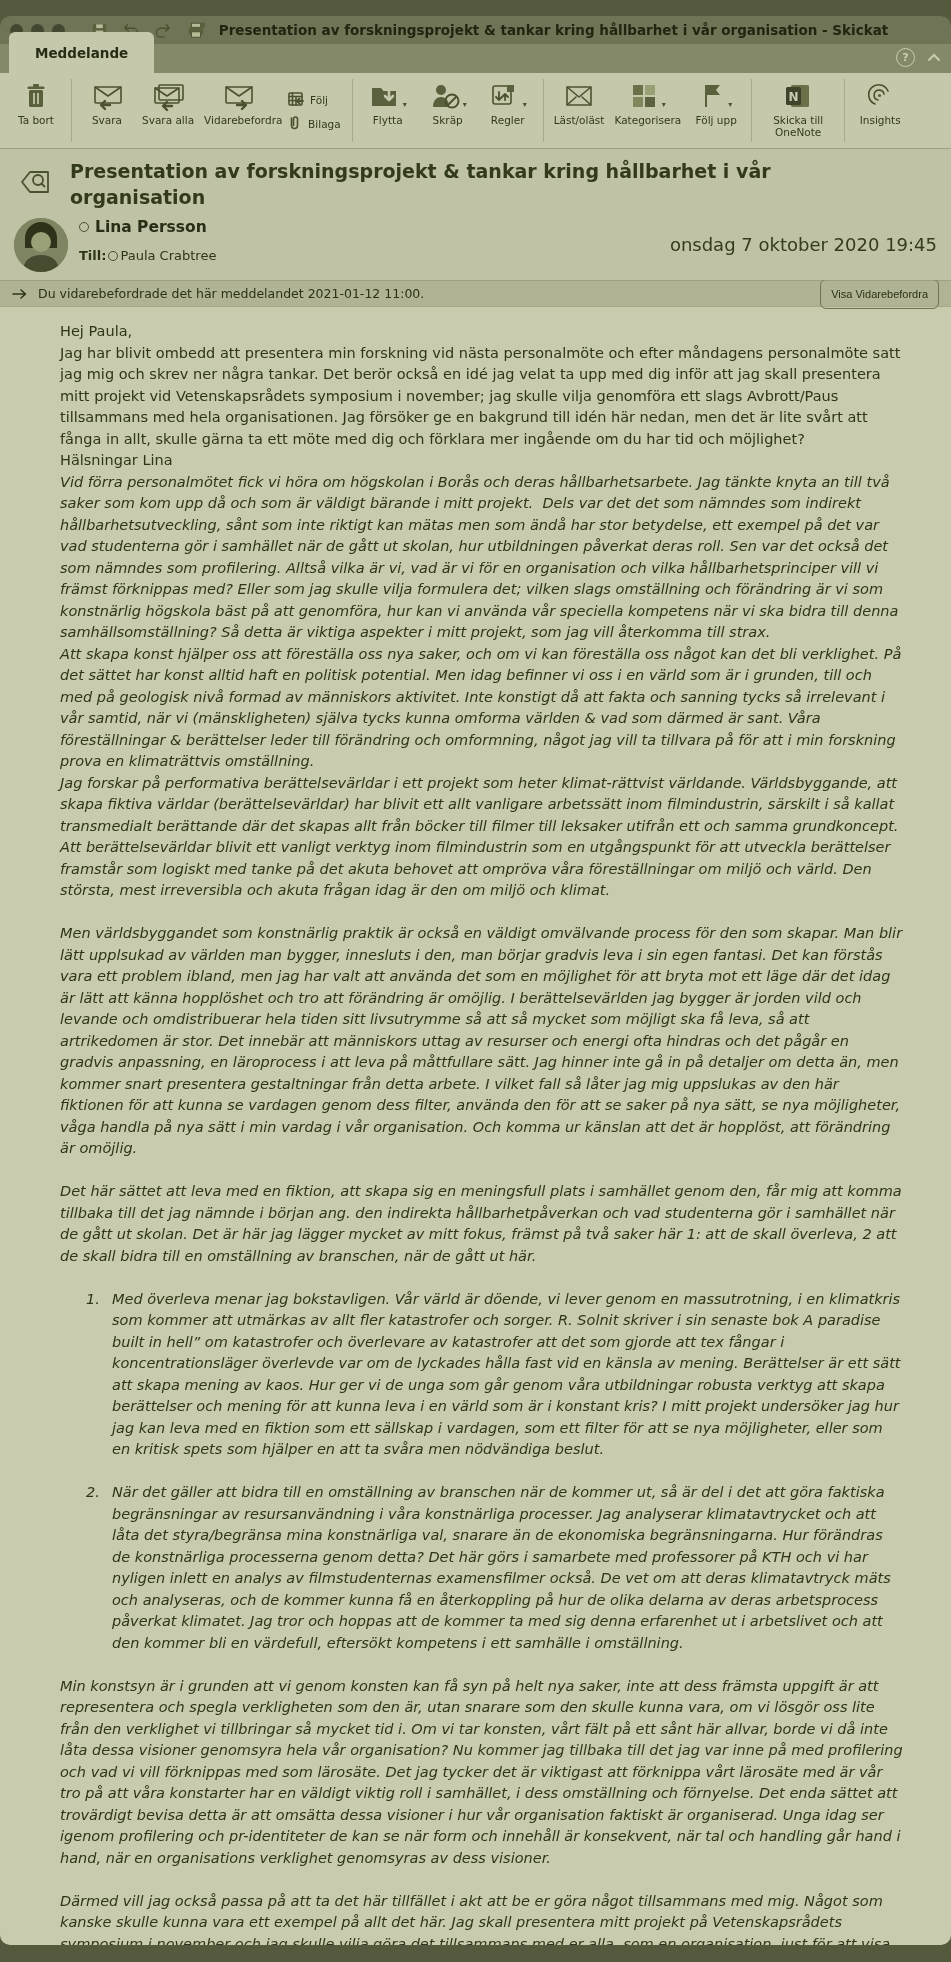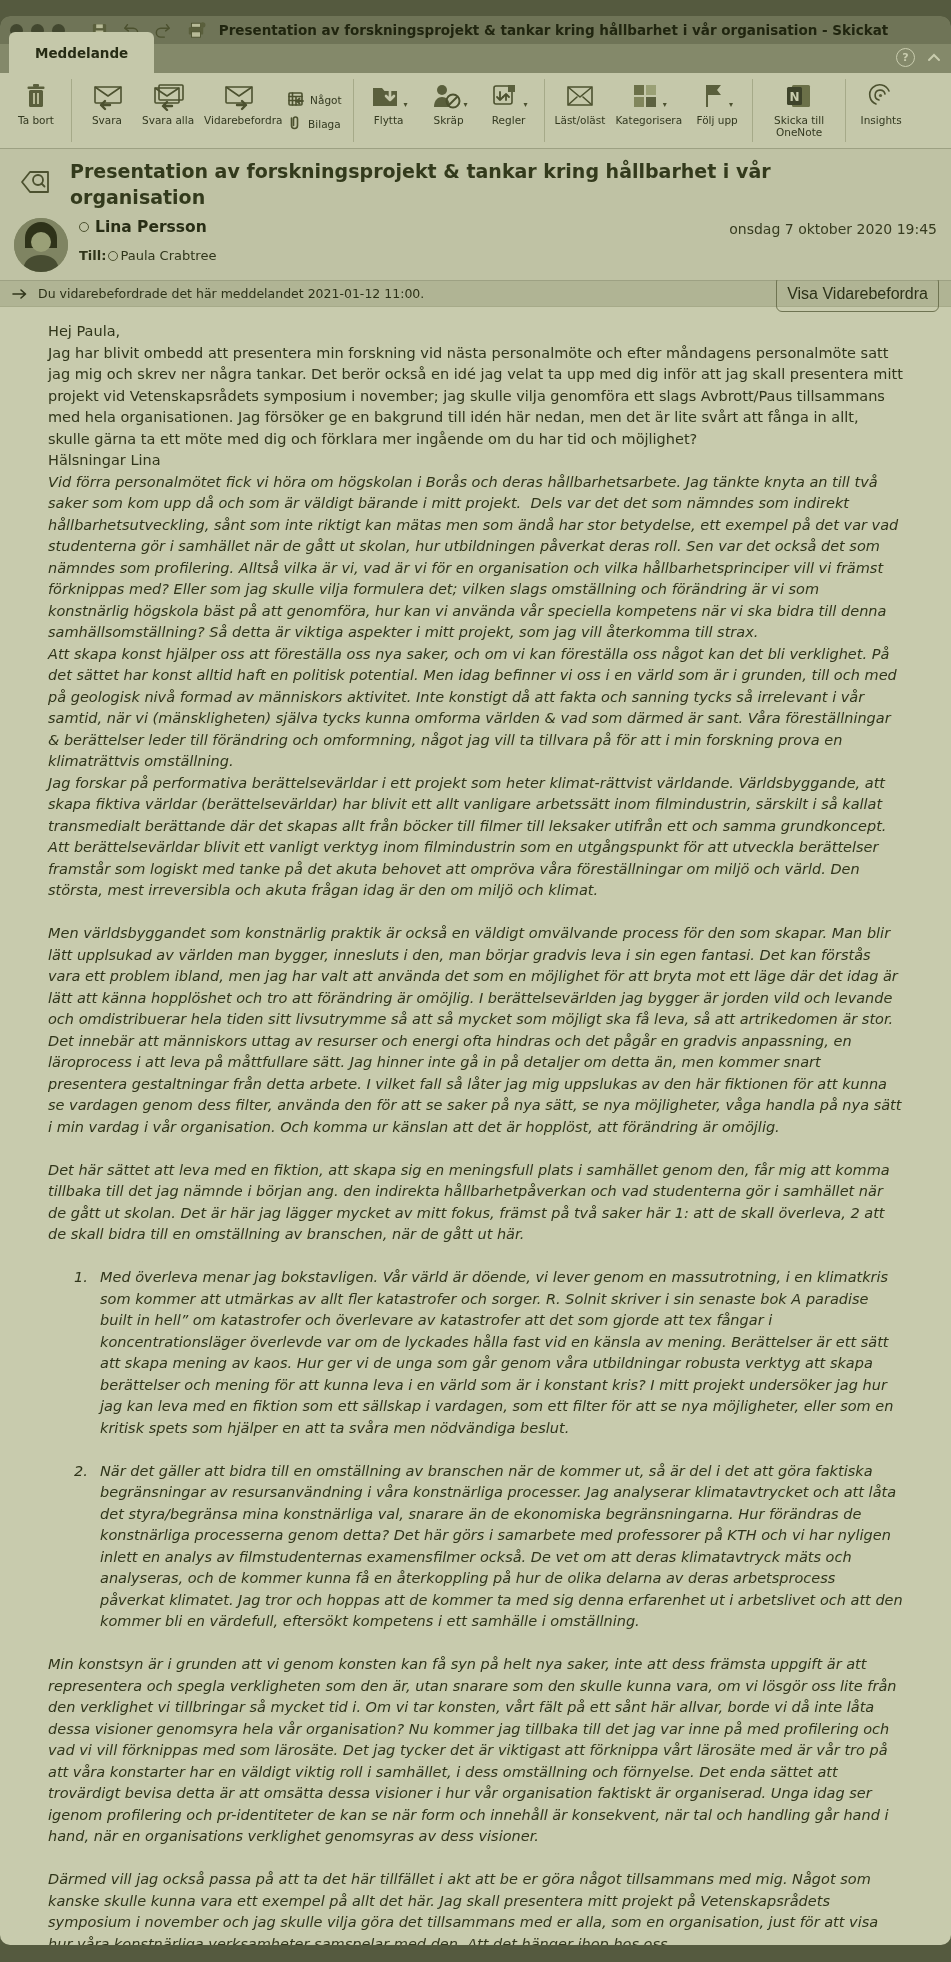--- a/index.html
+++ b/index.html
@@ -40,31 +40,31 @@
   .subject{font-size:19px;font-weight:bold;color:#333a1c;line-height:1.35;max-width:790px;}
   .inforow{position:relative;margin-top:8px;padding-left:4px;}
   .avatar{position:absolute;left:14px;top:0;width:54px;height:54px;border-radius:50%;overflow:hidden;
           background:#7f8462;}
   .sender-line{margin-left:75px;display:flex;align-items:center;gap:6px;}
   .presence{width:8px;height:8px;border-radius:50%;border:1.5px solid #4c512f;flex:none;}
   .sender{font-size:15.5px;font-weight:bold;color:#282d15;}
   .to-line{margin-left:75px;margin-top:12px;display:flex;align-items:center;gap:2px;}
   .tolabel{font-size:13px;font-weight:bold;color:#30351a;}
   .recipient{font-size:13px;color:#30351a;}
-  .date{position:absolute;right:14px;top:3px;font-size:14px;color:#363b1f;}
+  .date{position:absolute;right:14px;top:16px;font-size:18px;color:#363b1f;}
   
   .banner{height:27px;background:#b0b494;border-top:1px solid #9da183;border-bottom:1px solid #a6aa89;
           display:flex;align-items:center;padding:0 12px;box-sizing:border-box;font-size:12.5px;}
   .banner .arrow{margin-right:10px;display:flex;align-items:center;}
   .bannertext{flex:1;color:#2c3117;}
-  .bannerbtn{border:1px solid #6f7452;border-radius:6px;padding:8px 10px;font-size:16px;color:#2c3117;
+  .bannerbtn{border:1px solid #6f7452;border-radius:6px;padding:8px 10px;font-size:11px;color:#2c3117;
              background:transparent;white-space:nowrap;}
   
   .emailbody{height:1638px;background:#c8cbad;border-radius:0 0 10px 10px;box-sizing:border-box;
-             padding:14px 48px 0 48px;overflow:hidden;font-size:14.5px;line-height:21.5px;}
+             padding:14px 48px 0 60px;overflow:hidden;font-size:14.5px;line-height:21.5px;}
   .block{white-space:pre-wrap;margin:0;}
   .block.it{font-style:italic;}
   .block.gap{margin-top:21.5px;}
   .block.li{display:flex;padding-left:26px;}
   .num{flex:none;width:26px;}
   .litext{flex:1;white-space:pre-wrap;}
   
   .ik{stroke:#4c512f;fill:none;stroke-width:1.6;stroke-linecap:round;stroke-linejoin:round;}
   .ifill{fill:#5a5f3c;}
   .ilight{fill:#b7ba97;}
@@ -175,21 +175,21 @@
 
     <div class="rstack">
       <div class="rsmall">
         <span>
           <svg width="18" height="16" viewBox="0 0 18 16">
               <rect x="2" y="2" width="13" height="12" rx="1" class="ik"></rect>
               <path class="ik" d="M2 5.5 h13 M5.5 2 v12 M9 5.5 v8.5 M2 9.5 h13"></path>
               <path d="M16 10 h-6 l2.5-2.5 m-2.5 2.5 l2.5 2.5" stroke="#4c512f" stroke-width="1.8" fill="none" stroke-linecap="round"></path>
             </svg>
         </span>
-        <span>Något</span>
+        <span>Följ</span>
       </div>
       <div class="rsmall">
         <span>
           <svg width="16" height="16" viewBox="0 0 16 16">
               <path class="ik" d="M4.5 3 v7.5 a3 3 0 0 0 6 0 V4 a2 2 0 0 0 -4 0 v6.5"></path>
             </svg>
         </span>
         <span>Bilaga</span>
       </div>
     </div>

